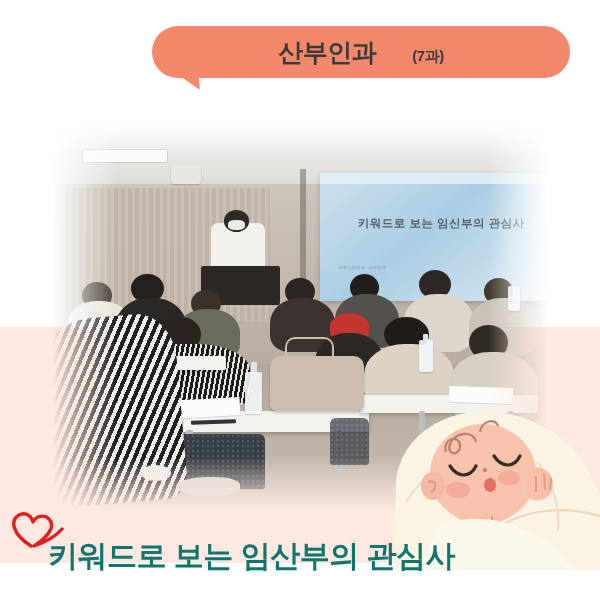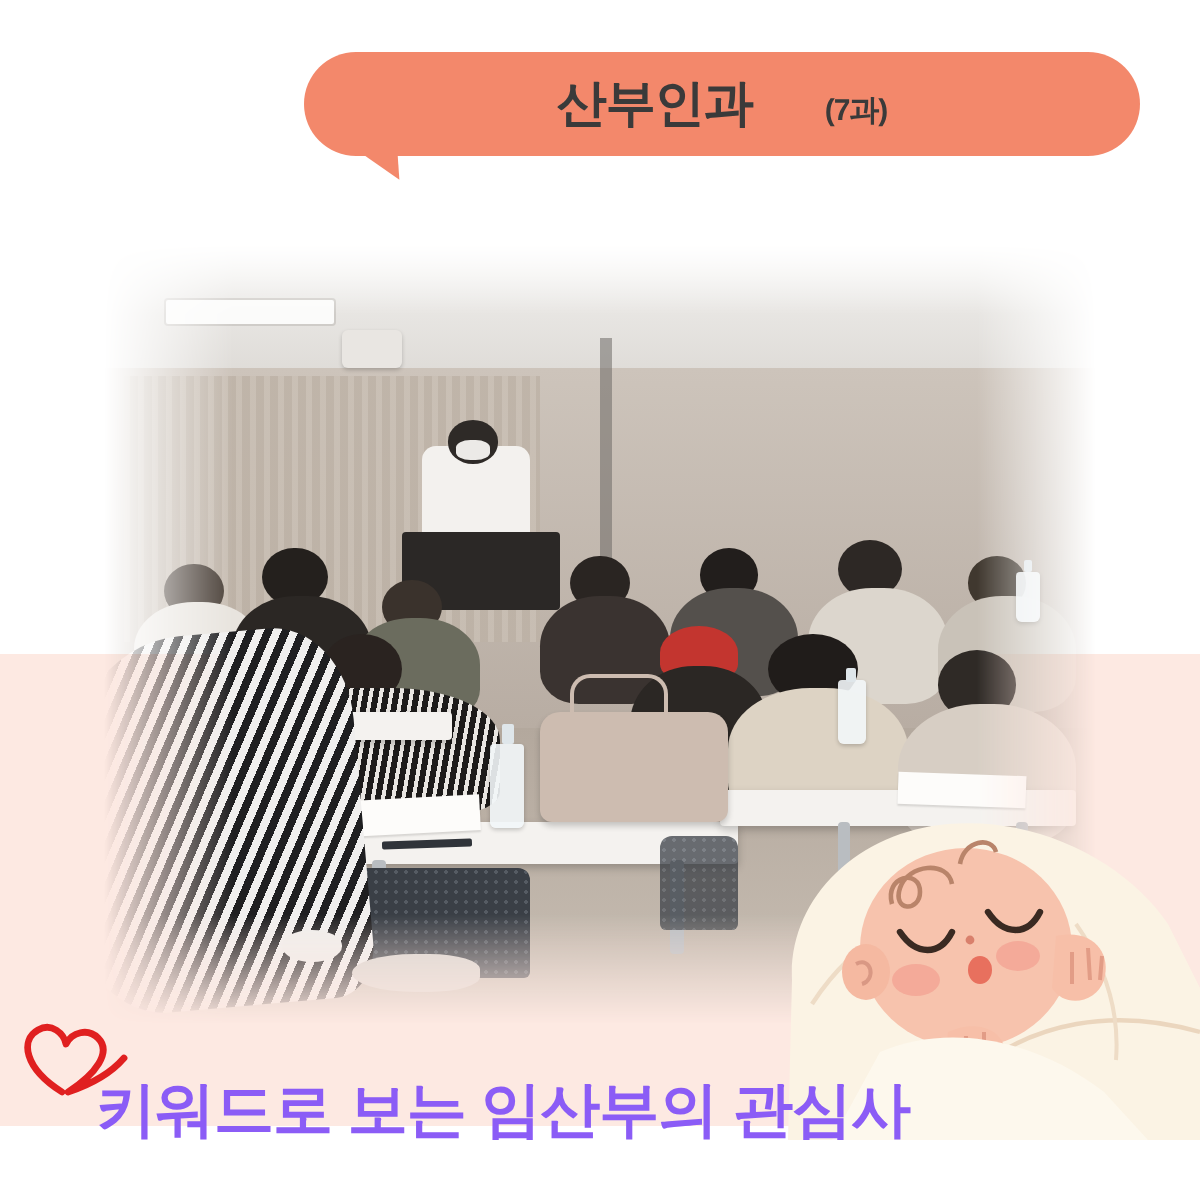--- a/index.html
+++ b/index.html
@@ -145,21 +145,21 @@
 
   
   .baby{position:absolute;left:388px;top:398px;width:212px;height:172px;}
 
   
   .heart{position:absolute;left:6px;top:508px;width:58px;height:48px;}
 
   
   .caption{
     position:absolute;left:48px;top:541px;
-    color:#8b5cf6;font-size:30px;font-weight:700;letter-spacing:-0.5px;
+    color:#0f766e;font-size:30px;font-weight:700;letter-spacing:-0.5px;
     white-space:nowrap;line-height:1;
   }
 </style>
 </head>
 <body>
 
 <div class="card">
 
   <div class="pink-band"></div>
 
@@ -176,20 +176,25 @@
   <div class="photo">
     <div class="photo-inner">
 
       <div class="ceiling"></div>
       <div class="ceil-light"></div>
       <div class="wall"></div>
       <div class="curtain"></div>
       <div class="projector"></div>
       <div class="board-edge"></div>
 
+      <div class="screen">
+        <div class="screen-band"></div>
+        <div class="screen-title">키워드로 보는 임신부의 관심사</div>
+        <div class="screen-sub">대한산부인과 ·산부인과</div>
+      </div>
 
       <div class="lect-body"></div>
       <div class="lect-head"></div>
       <div class="lect-mask"></div>
       <div class="podium"></div>
 
       <div class="floor"></div>
 
       <div class="head" style="left:6%;top:41%;width:6%;height:7%;background:#4a4038;"></div>
       <div class="p" style="left:3%;top:46%;width:13%;height:13%;background:#e8e4de;"></div>

